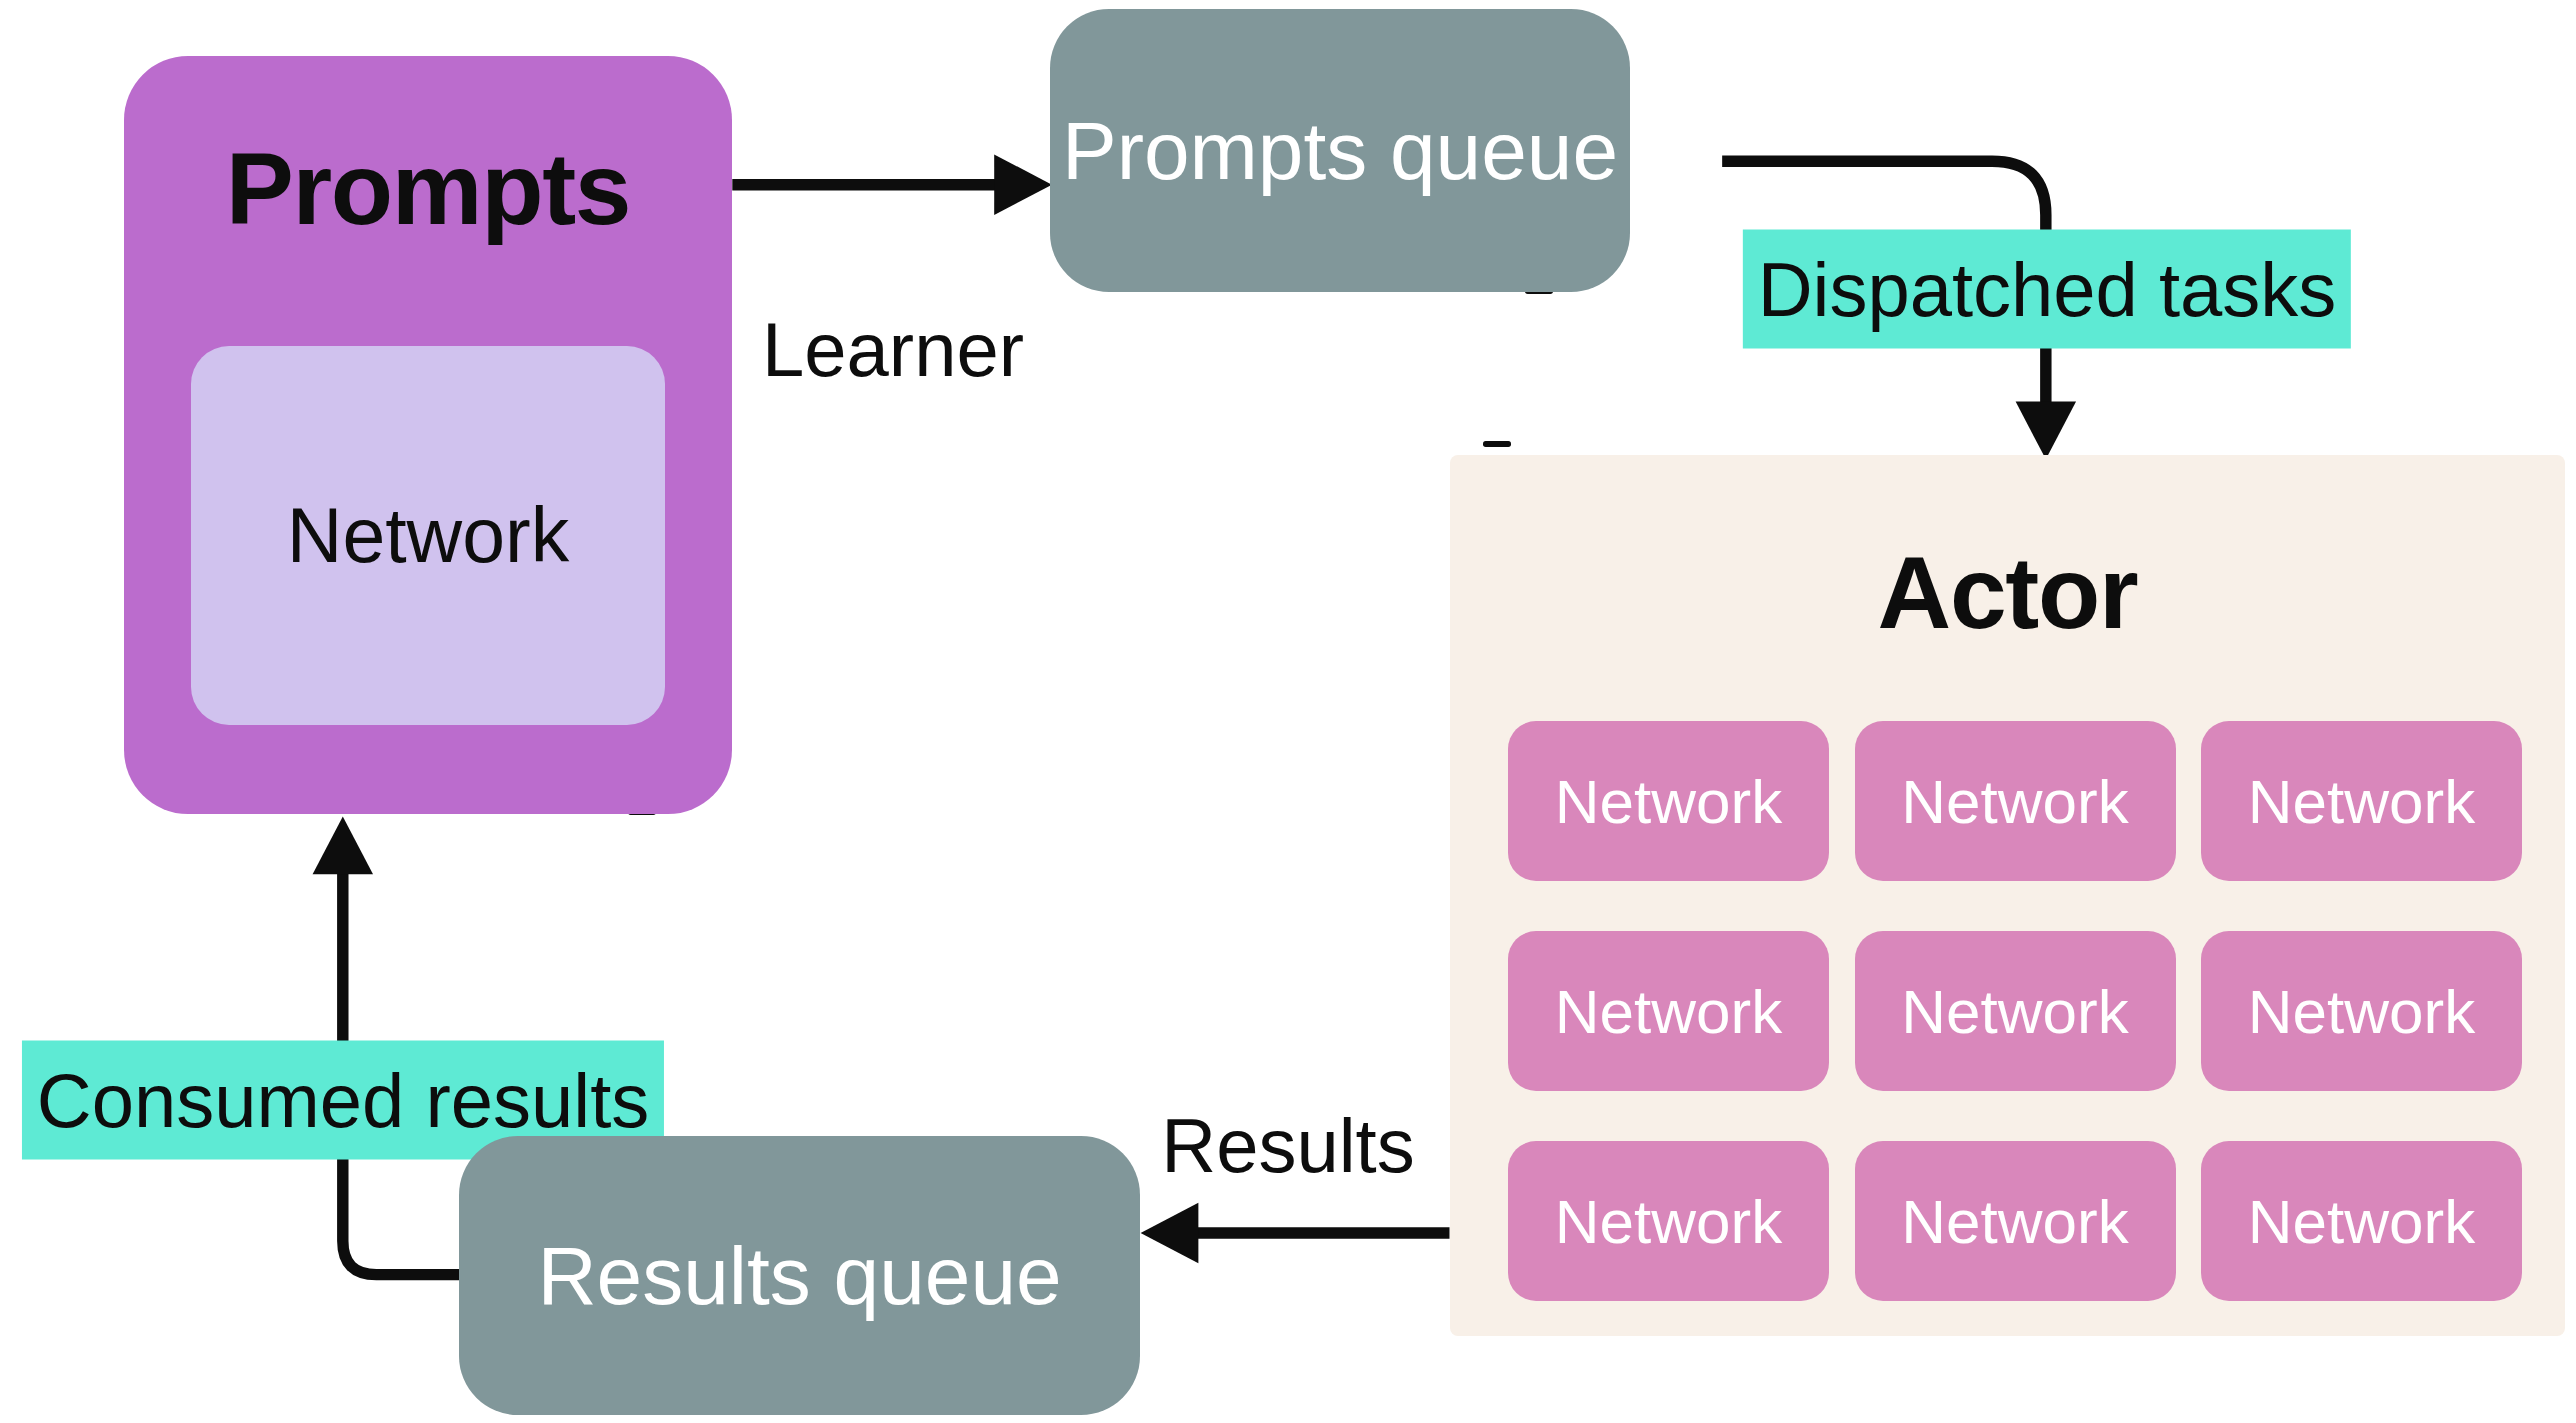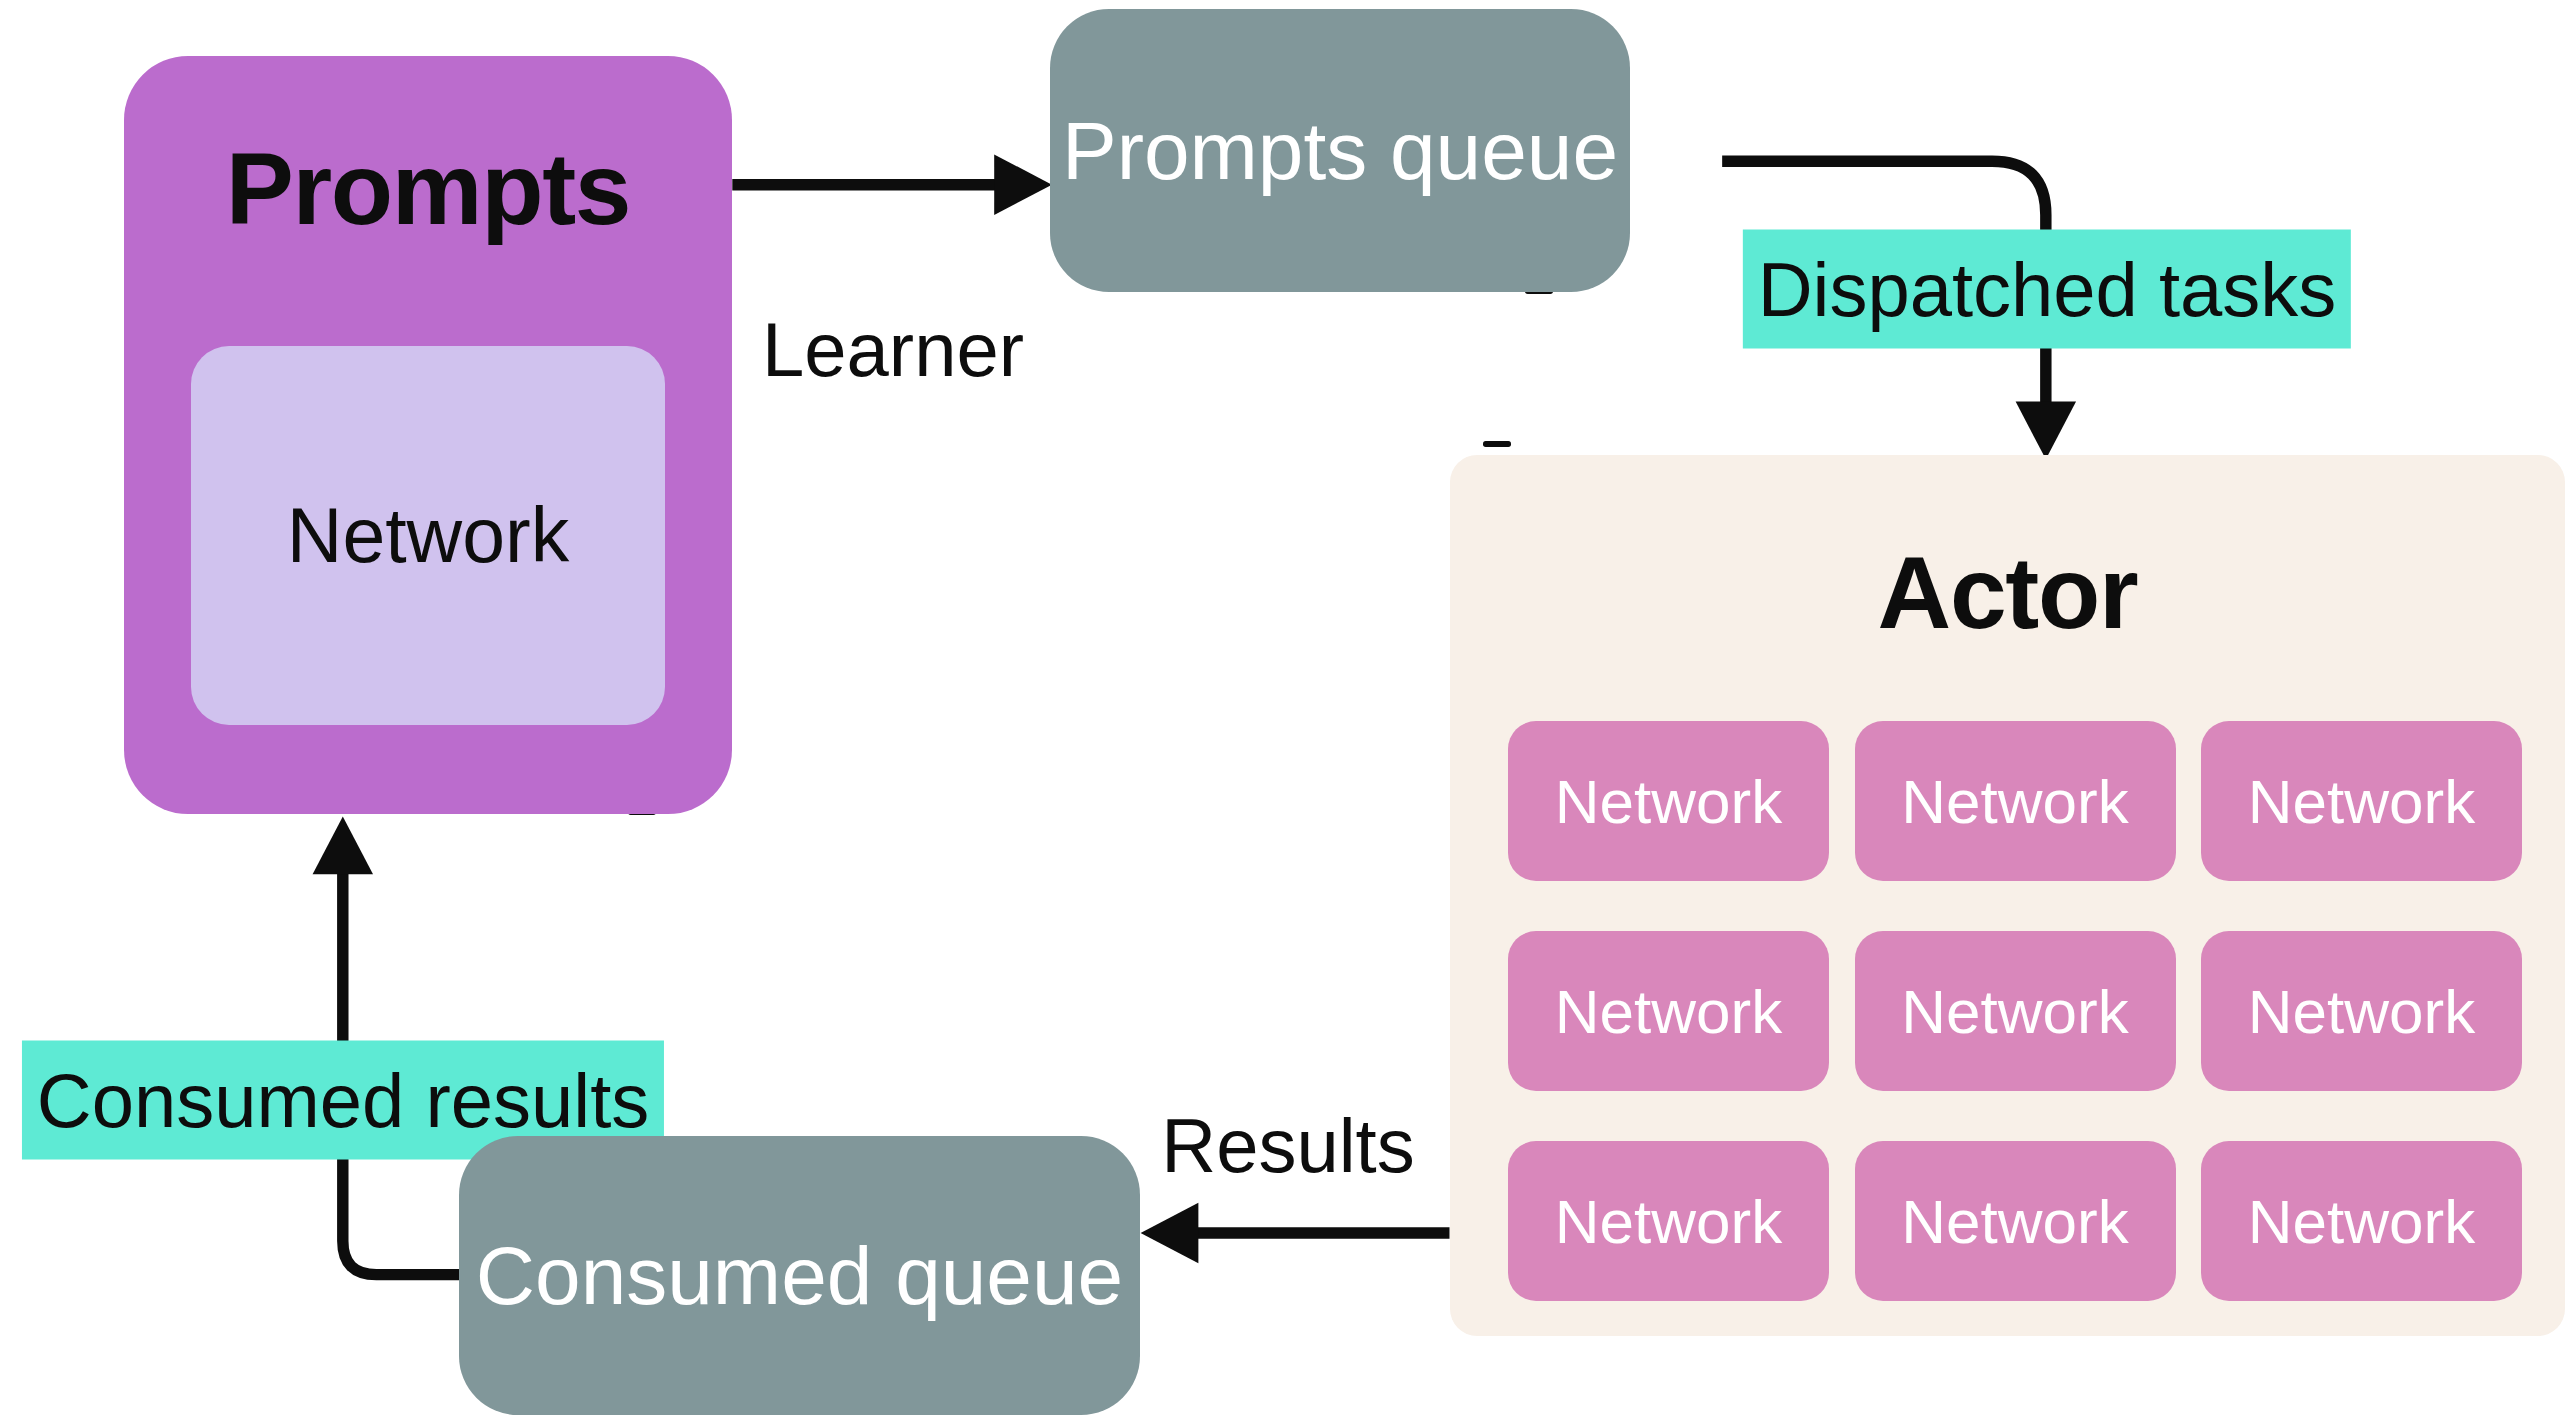--- a/index.html
+++ b/index.html
@@ -42,21 +42,21 @@
   }
   .queue {
     background: #81979a; border-radius: 59px;
     display: flex; align-items: center; justify-content: center;
     color: #ffffff; font-size: 82px;
   }
   .prompts-queue { left: 1050px; top: 9.4px;   width: 580px; height: 283px; }
   .results-queue { left: 459px;  top: 1136px; width: 681px; height: 279px; }
   .actor {
     left: 1450px; top: 455px; width: 1115px; height: 881px;
-    background: #f8f0e8; border-radius: 27px;
+    background: #f8f0e8; border-radius: 8px;
   }
   .actor-title {
     position: absolute; left: 0; right: 0; top: 87px;
     text-align: center; font-size: 102px; font-weight: 700;
     color: #0d0d0d; line-height: 1; letter-spacing: -1.3px;
   }
   .actor-grid {
     position: absolute; left: 58px; top: 266px;
     display: grid; grid-template-columns: repeat(3, 321px);
     grid-auto-rows: 160px; column-gap: 25.5px; row-gap: 50px;
@@ -118,16 +118,16 @@
       <div class="pnet">Network</div>
       <div class="pnet">Network</div>
       <div class="pnet">Network</div>
       <div class="pnet">Network</div>
       <div class="pnet">Network</div>
       <div class="pnet">Network</div>
       <div class="pnet">Network</div>
     </div>
   </div>
 
-  <div class="node queue results-queue">Consumed queue</div>
+  <div class="node queue results-queue">Results queue</div>
 
 </div>
 
 
 </body></html>

